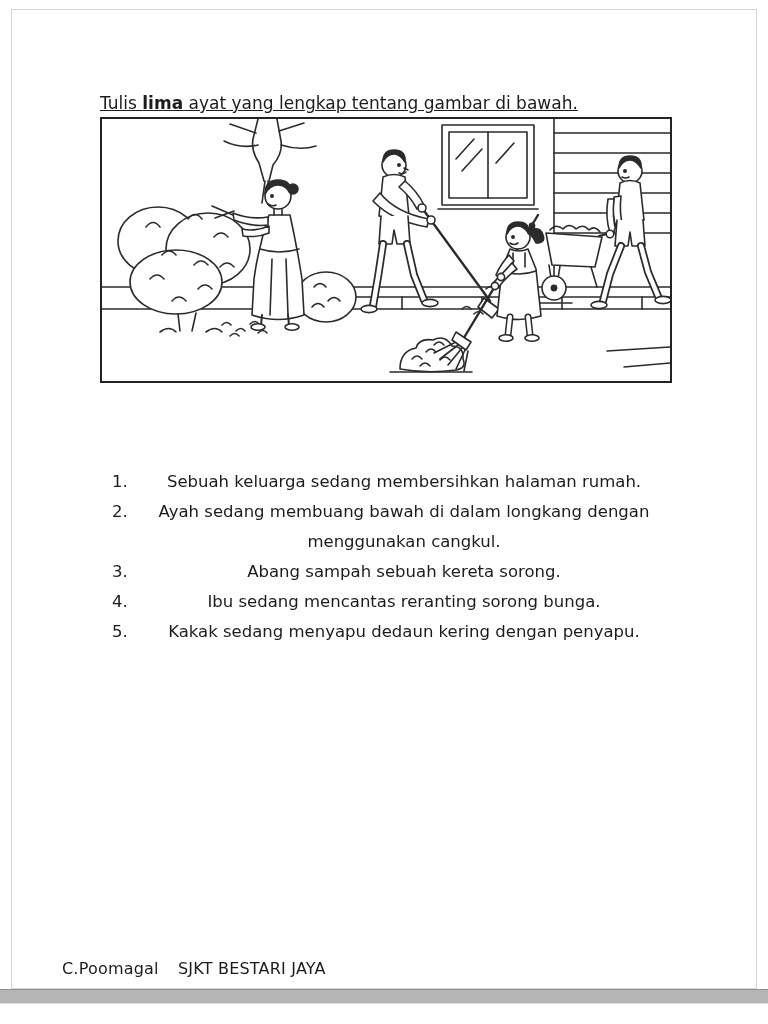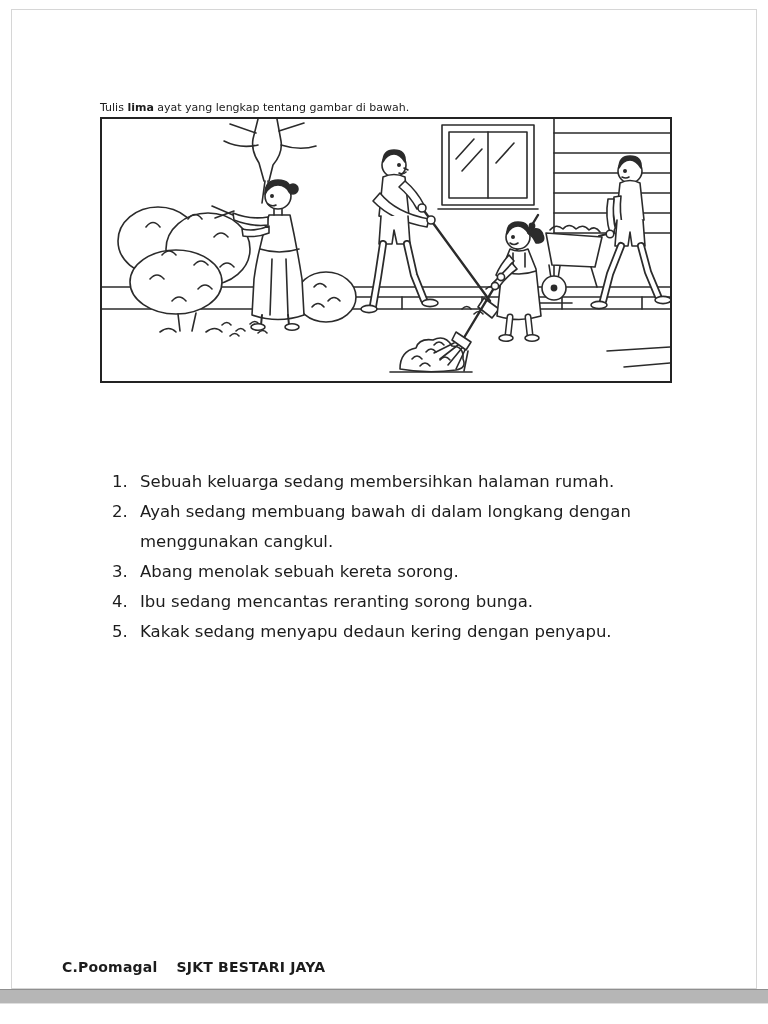--- a/index.html
+++ b/index.html
@@ -18,43 +18,44 @@
     pointer-events:none;
   }
   .scan-strip {
     position:absolute; left:0; top:989px;
     width:768px; height:13px;
     background:#b6b6b6;
     border-top:1px solid #8f8f8f;
     border-bottom:1px solid #dedede;
   }
   .instruction {
-    position:absolute; left:100px; top:101px;
-    font-size:11px;
+    position:absolute; left:100px; top:93px;
+    font-size:17px;
+    text-decoration:underline;
   }
   .instruction b { font-weight:bold; }
   .figure-frame {
     position:absolute; left:100px; top:117px;
     width:568px; height:262px;
     border:2px solid #232323;
     background:#fff;
   }
   .figure-frame svg { display:block; }
   .sentences {
     position:absolute; left:112px; top:467px;
     width:556px;
     list-style:none; margin:0; padding:0;
     font-size:16.5px;
   }
   .sentences li { display:flex; line-height:30px; }
   .sentences .num { width:28px; flex:none; }
-  .sentences .txt { flex:1; }
+  .sentences .txt { flex:1;text-align:center; }
   .footer {
     position:absolute; left:62px; top:959px;
-    font-size:14px; font-weight:bold; letter-spacing:0.2px;
+    font-size:16px; font-weight:normal; letter-spacing:0.2px;
   }
   .footer .school { margin-left:14px; }
 </style>
 </head>
 <body>
 
 <div class="page-frame"></div>
 <div class="scan-strip"></div>
 
 <div class="instruction">
@@ -232,21 +233,21 @@
   <li>
     <span class="num">1.</span>
     <span class="txt">Sebuah keluarga sedang membersihkan halaman rumah.</span>
   </li>
   <li>
     <span class="num">2.</span>
     <span class="txt">Ayah sedang membuang bawah di dalam longkang dengan menggunakan cangkul.</span>
   </li>
   <li>
     <span class="num">3.</span>
-    <span class="txt">Abang menolak sebuah kereta sorong.</span>
+    <span class="txt">Abang sampah sebuah kereta sorong.</span>
   </li>
   <li>
     <span class="num">4.</span>
     <span class="txt">Ibu sedang mencantas reranting sorong bunga.</span>
   </li>
   <li>
     <span class="num">5.</span>
     <span class="txt">Kakak sedang menyapu dedaun kering dengan penyapu.</span>
   </li>
 </ol>

